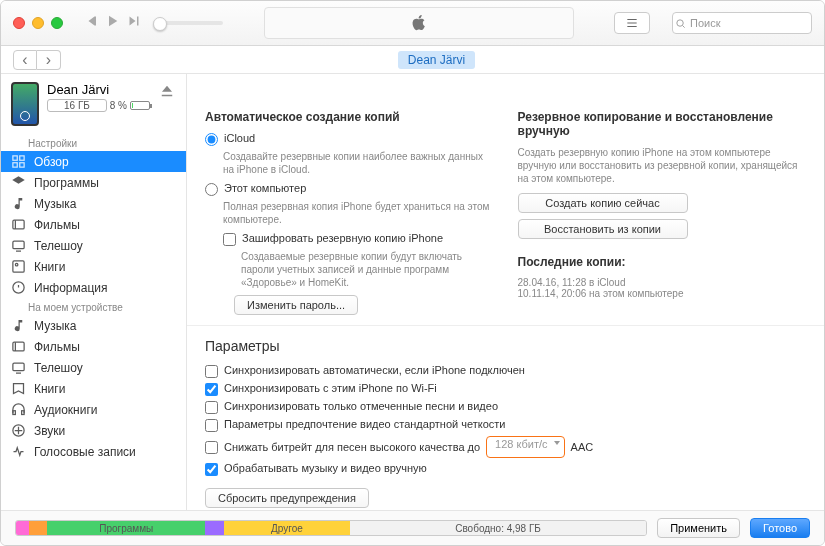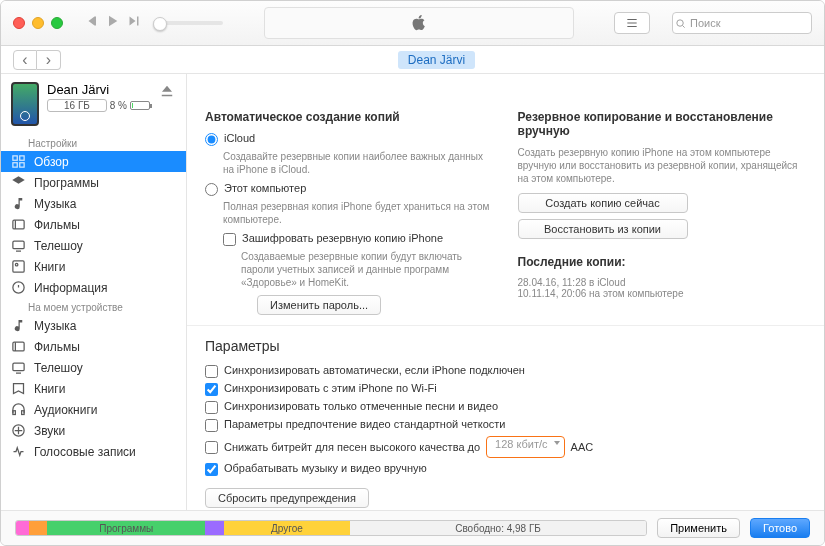--- a/index.html
+++ b/index.html
@@ -288,21 +288,21 @@
         <label class="radio-row">
           <input type="radio" name="bk" style="">
           <span>Этот компьютер</span>
         </label>
         <div class="sub">Полная резервная копия iPhone будет храниться на этом компьютере.</div>
         <label class="check-row" style="margin-left:18px">
           <input type="checkbox" style="">
           <span>Зашифровать резервную копию iPhone</span>
         </label>
         <div class="sub" style="margin-left:36px">Создаваемые резервные копии будут включать пароли учетных записей и данные программ «Здоровье» и HomeKit.</div>
-        <div style="margin-left:52px"><span class="btn">Изменить пароль...</span></div>
+        <div style="margin-left:29px"><span class="btn">Изменить пароль...</span></div>
       </div>
       <div class="col">
         <div class="sect-title">Резервное копирование и восстановление вручную</div>
         <div style="color:#888; font-size:10px; line-height:1.3; margin-bottom:8px">Создать резервную копию iPhone на этом компьютере вручную или восстановить из резервной копии, хранящейся на этом компьютере.</div>
         <div class="btn wide">Создать копию сейчас</div>
         <div class="btn wide">Восстановить из копии</div>
         <div class="sect-title" style="margin-top:10px">Последние копии:</div>
         <div style="color:#888; font-size:10px">28.04.16, 11:28 в iCloud</div>
         <div style="color:#888; font-size:10px">10.11.14, 20:06 на этом компьютере</div>
       </div>

